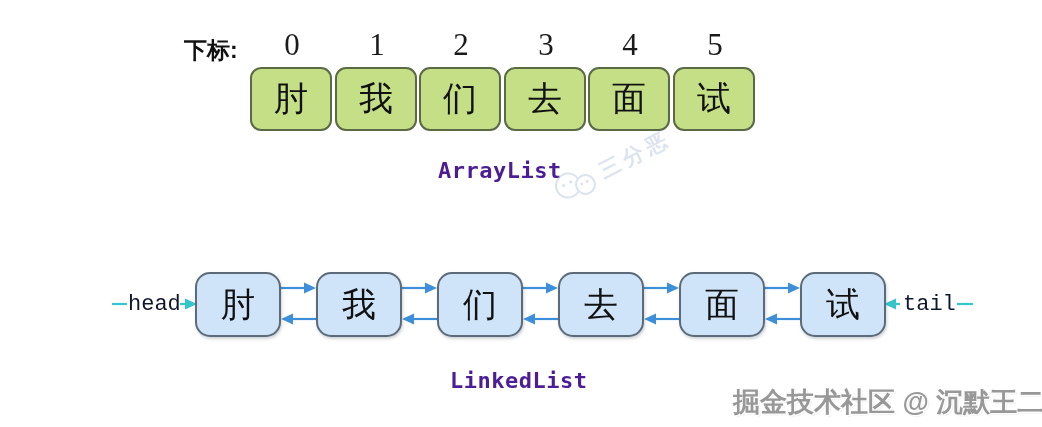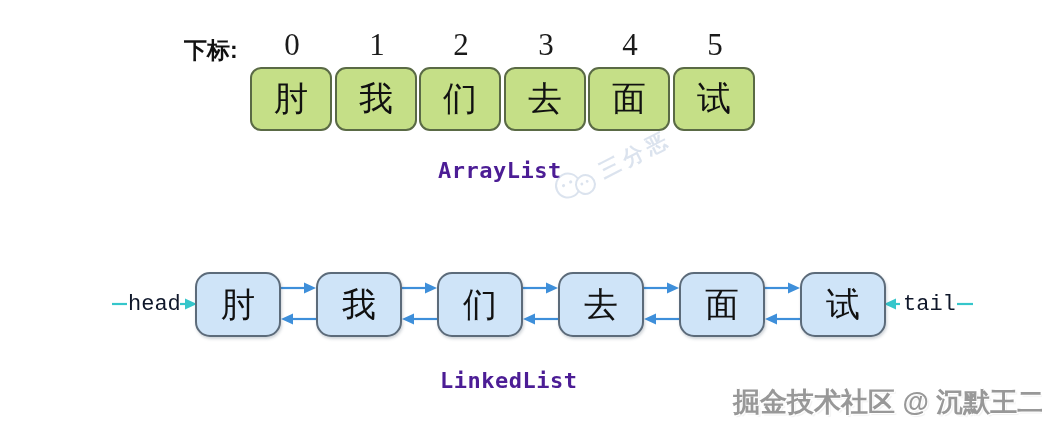--- a/index.html
+++ b/index.html
@@ -23,21 +23,21 @@
     border:2px solid;border-radius:11px;
     display:flex;align-items:center;justify-content:center;
     font-size:34px;color:#111;
     font-family:"Liberation Serif","DejaVu Serif",serif;
   }
   .caption{
     position:absolute;font-family:"DejaVu Sans Mono","Liberation Mono",monospace;
     font-weight:bold;font-size:22px;color:#4c1d95;letter-spacing:0.5px;
   }
   .caption-array{left:438px;top:158px;}
-  .caption-linked{left:440px;top:368px;}
+  .caption-linked{left:450px;top:368px;}
   
   .list-node{
     position:absolute;top:272px;width:86px;height:65px;box-sizing:border-box;
     border:2px solid;border-radius:15px;
     display:flex;align-items:center;justify-content:center;
     font-size:34px;color:#111;
     font-family:"Liberation Serif","DejaVu Serif",serif;
     box-shadow:1px 2px 3px rgba(60,80,100,0.25);
   }
   .ht-label{

